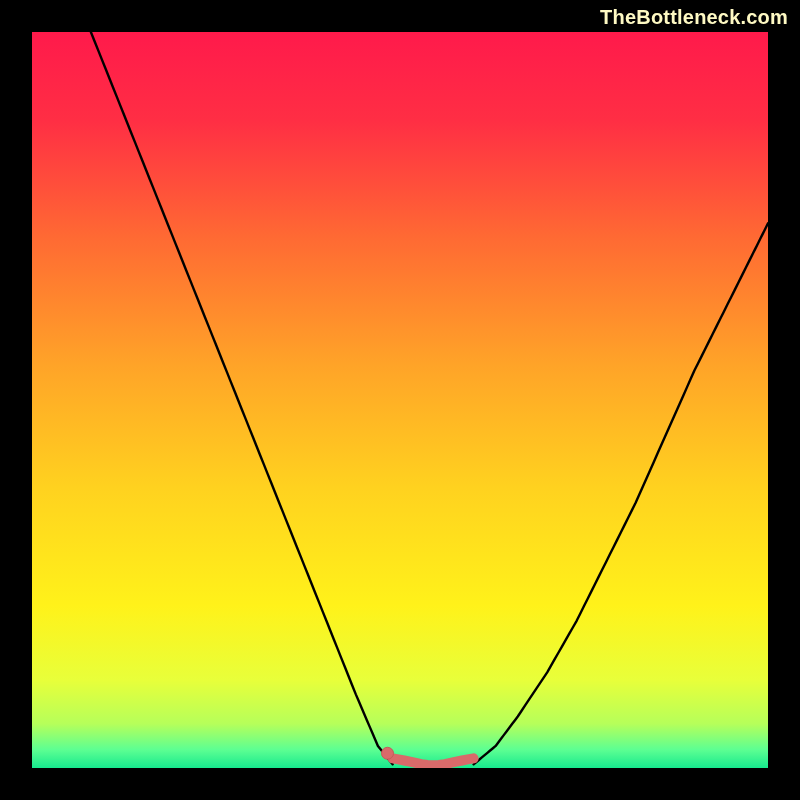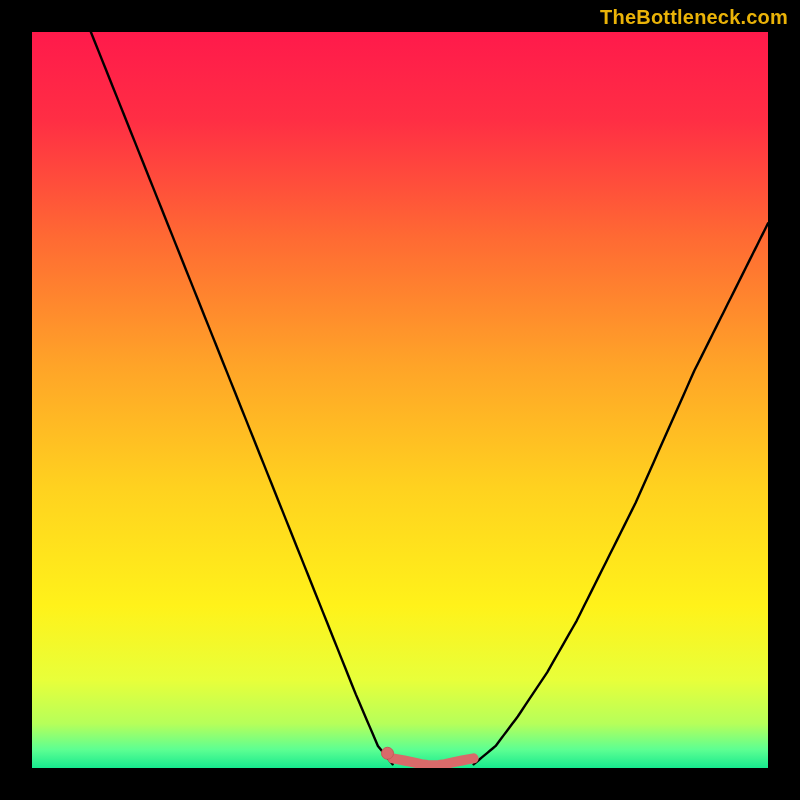--- a/index.html
+++ b/index.html
@@ -22,21 +22,21 @@
     left: 32px;
     top: 32px;
     width: 736px;
     height: 736px;
     overflow: hidden;
   }
   .watermark {
     position: absolute;
     top: 6px;
     right: 12px;
-    color: #eab308;
+    color: #fef9c3;
     font-size: 20px;
     font-weight: 600;
     letter-spacing: 0.2px;
     user-select: none;
     margin-left: 16px;
   }
   svg { display: block; }
 </style>
 </head>
 <body>

